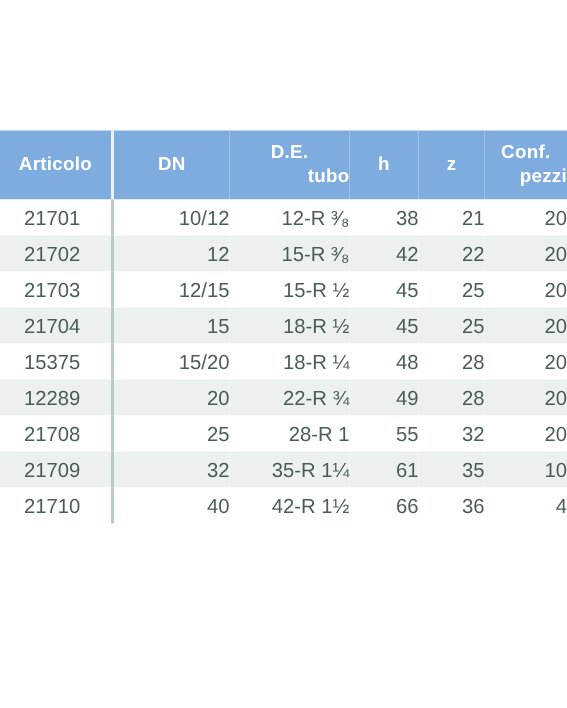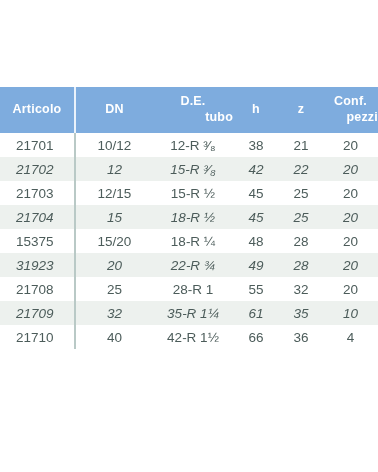--- a/index.html
+++ b/index.html
@@ -48,27 +48,26 @@
   }
 
   .hdr-line2 { display: block; text-align: right; }
 
   
   .tbl tbody td {
     height: 24px;
     padding: 0;
     font-size: 13.5px;
     color: #4c5c5a;
-    text-align: center;
+    text-align: right;
     vertical-align: middle;
     white-space: nowrap;
   }
   .tbl tbody tr.stripe td {
     background: #edf1ee;
-    font-style: italic;
   }
   .tbl tbody tr.plain td {
     background: #ffffff;
   }
   .tbl tbody td.col-articolo {
     text-align: left;
     padding-left: 16px;
     border-right: 2px solid #b9c9c6;
   }
 
@@ -152,21 +151,21 @@
       </tr>
       <tr class="plain">
         <td class="col-articolo">15375</td>
         <td>15/20</td>
         <td>18-R ¼</td>
         <td>48</td>
         <td>28</td>
         <td>20</td>
       </tr>
       <tr class="stripe">
-        <td class="col-articolo">31923</td>
+        <td class="col-articolo">12289</td>
         <td>20</td>
         <td>22-R ¾</td>
         <td>49</td>
         <td>28</td>
         <td>20</td>
       </tr>
       <tr class="plain">
         <td class="col-articolo">21708</td>
         <td>25</td>
         <td>28-R 1</td>

